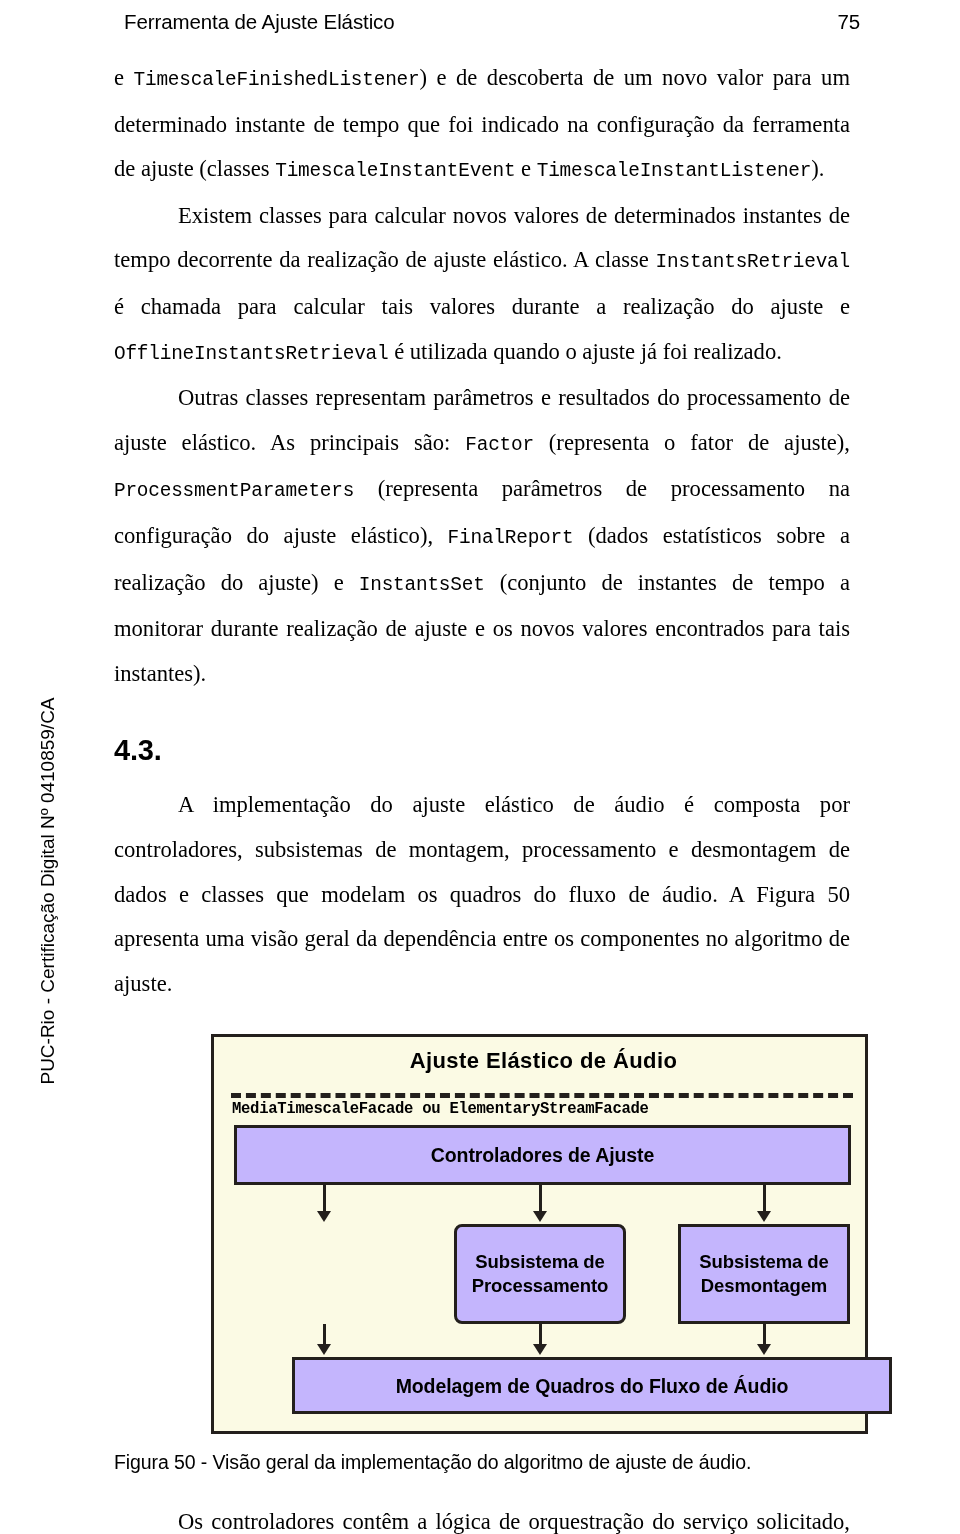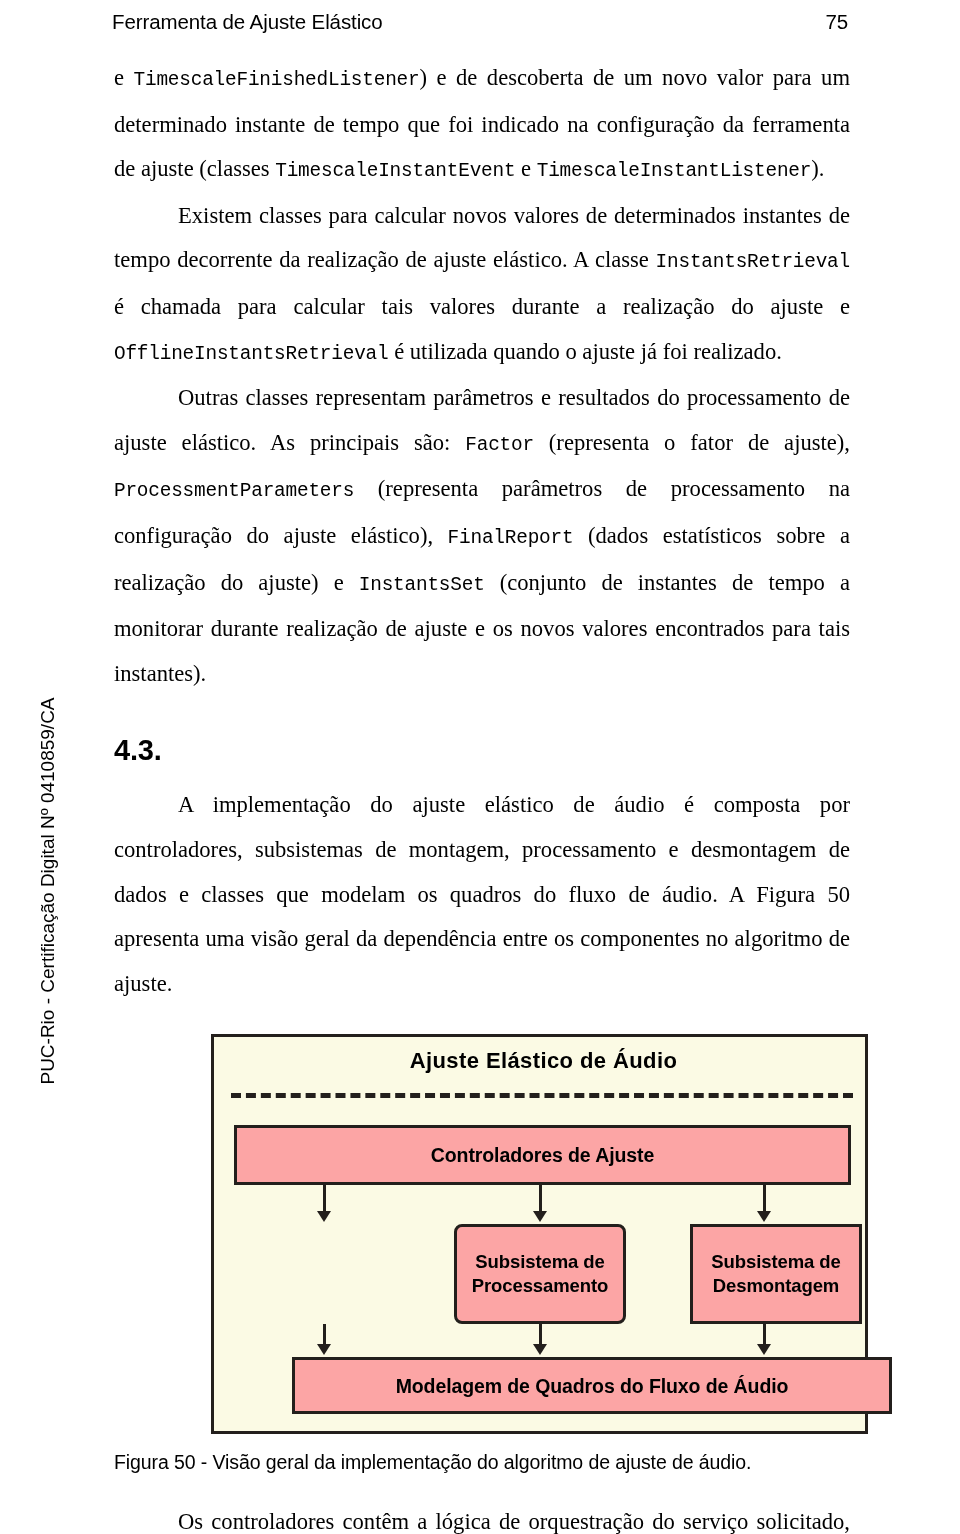--- a/index.html
+++ b/index.html
@@ -12,21 +12,21 @@
     height: 1534px;
     position: relative;
     font-family: "Liberation Serif", "DejaVu Serif", serif;
     color: #000000;
     overflow: hidden;
   }
 
   
   .page-header {
     position: absolute;
-    left: 112px;
+    left: 124px;
     top: 10px;
     width: 736px;
     display: flex;
     justify-content: space-between;
     align-items: baseline;
     font-family: "Liberation Sans", "DejaVu Sans", sans-serif;
     font-size: 20.5px;
     letter-spacing: -0.1px;
   }
   .page-header .pagenum { font-size: 20.5px; }
@@ -114,21 +114,21 @@
     left: 18px;
     top: 63px;
     font-family: "Liberation Mono", "DejaVu Sans Mono", monospace;
     font-size: 15.6px;
     font-weight: bold;
     letter-spacing: -0.3px;
     white-space: nowrap;
   }
   .node {
     position: absolute;
-    background: #fca5a5;
+    background: #c4b5fd;
     border: 3px solid #231f1c;
     box-sizing: border-box;
     display: flex;
     align-items: center;
     justify-content: center;
     text-align: center;
     font-family: "Liberation Sans", "DejaVu Sans", sans-serif;
     font-weight: bold;
     font-size: 18.5px;
     line-height: 24px;
@@ -138,21 +138,21 @@
     left: 20px; top: 88px;
     width: 617px; height: 60px;
     font-size: 19.5px;
   }
   .node-sub {
     top: 187px;
     width: 172px; height: 100px;
   }
   .node-sub.s1 { left: 24px; }
   .node-sub.s2 { left: 240px; border-radius: 8px; }
-  .node-sub.s3 { left: 476px; }
+  .node-sub.s3 { left: 464px; }
   .node-model {
     left: 30px; top: 320px;
     width: 600px; height: 57px;
     font-size: 19.5px;
     margin-left: 48px;
   }
   .conn {
     position: absolute;
     width: 3px;
     background: #231f1c;
@@ -198,20 +198,21 @@
 
   <p class="body indent" style="margin-top:16px;">A implementação do ajuste elástico de áudio é composta por controladores, subsistemas de montagem, processamento e desmontagem de dados e classes que modelam os quadros do fluxo de áudio. A Figura 50 apresenta uma visão geral da dependência entre os componentes no algoritmo de ajuste.</p>
 
   <div class="figure-wrap">
     <div class="diagram">
 
       <div class="diagram-title">Ajuste Elástico de Áudio</div>
 
       <div class="dashed-sep"></div>
 
+      <div class="facade-label">MediaTimescaleFacade ou ElementaryStreamFacade</div>
 
       <div class="node node-controllers">Controladores de Ajuste</div>
 
       <div class="conn" style="left:109px; top:148px; height:28px;"></div>
       <div class="arrow-head" style="left:103px; top:174px;"></div>
       <div class="conn" style="left:325px; top:148px; height:28px;"></div>
       <div class="arrow-head" style="left:319px; top:174px;"></div>
       <div class="conn" style="left:549px; top:148px; height:28px;"></div>
       <div class="arrow-head" style="left:543px; top:174px;"></div>
 

